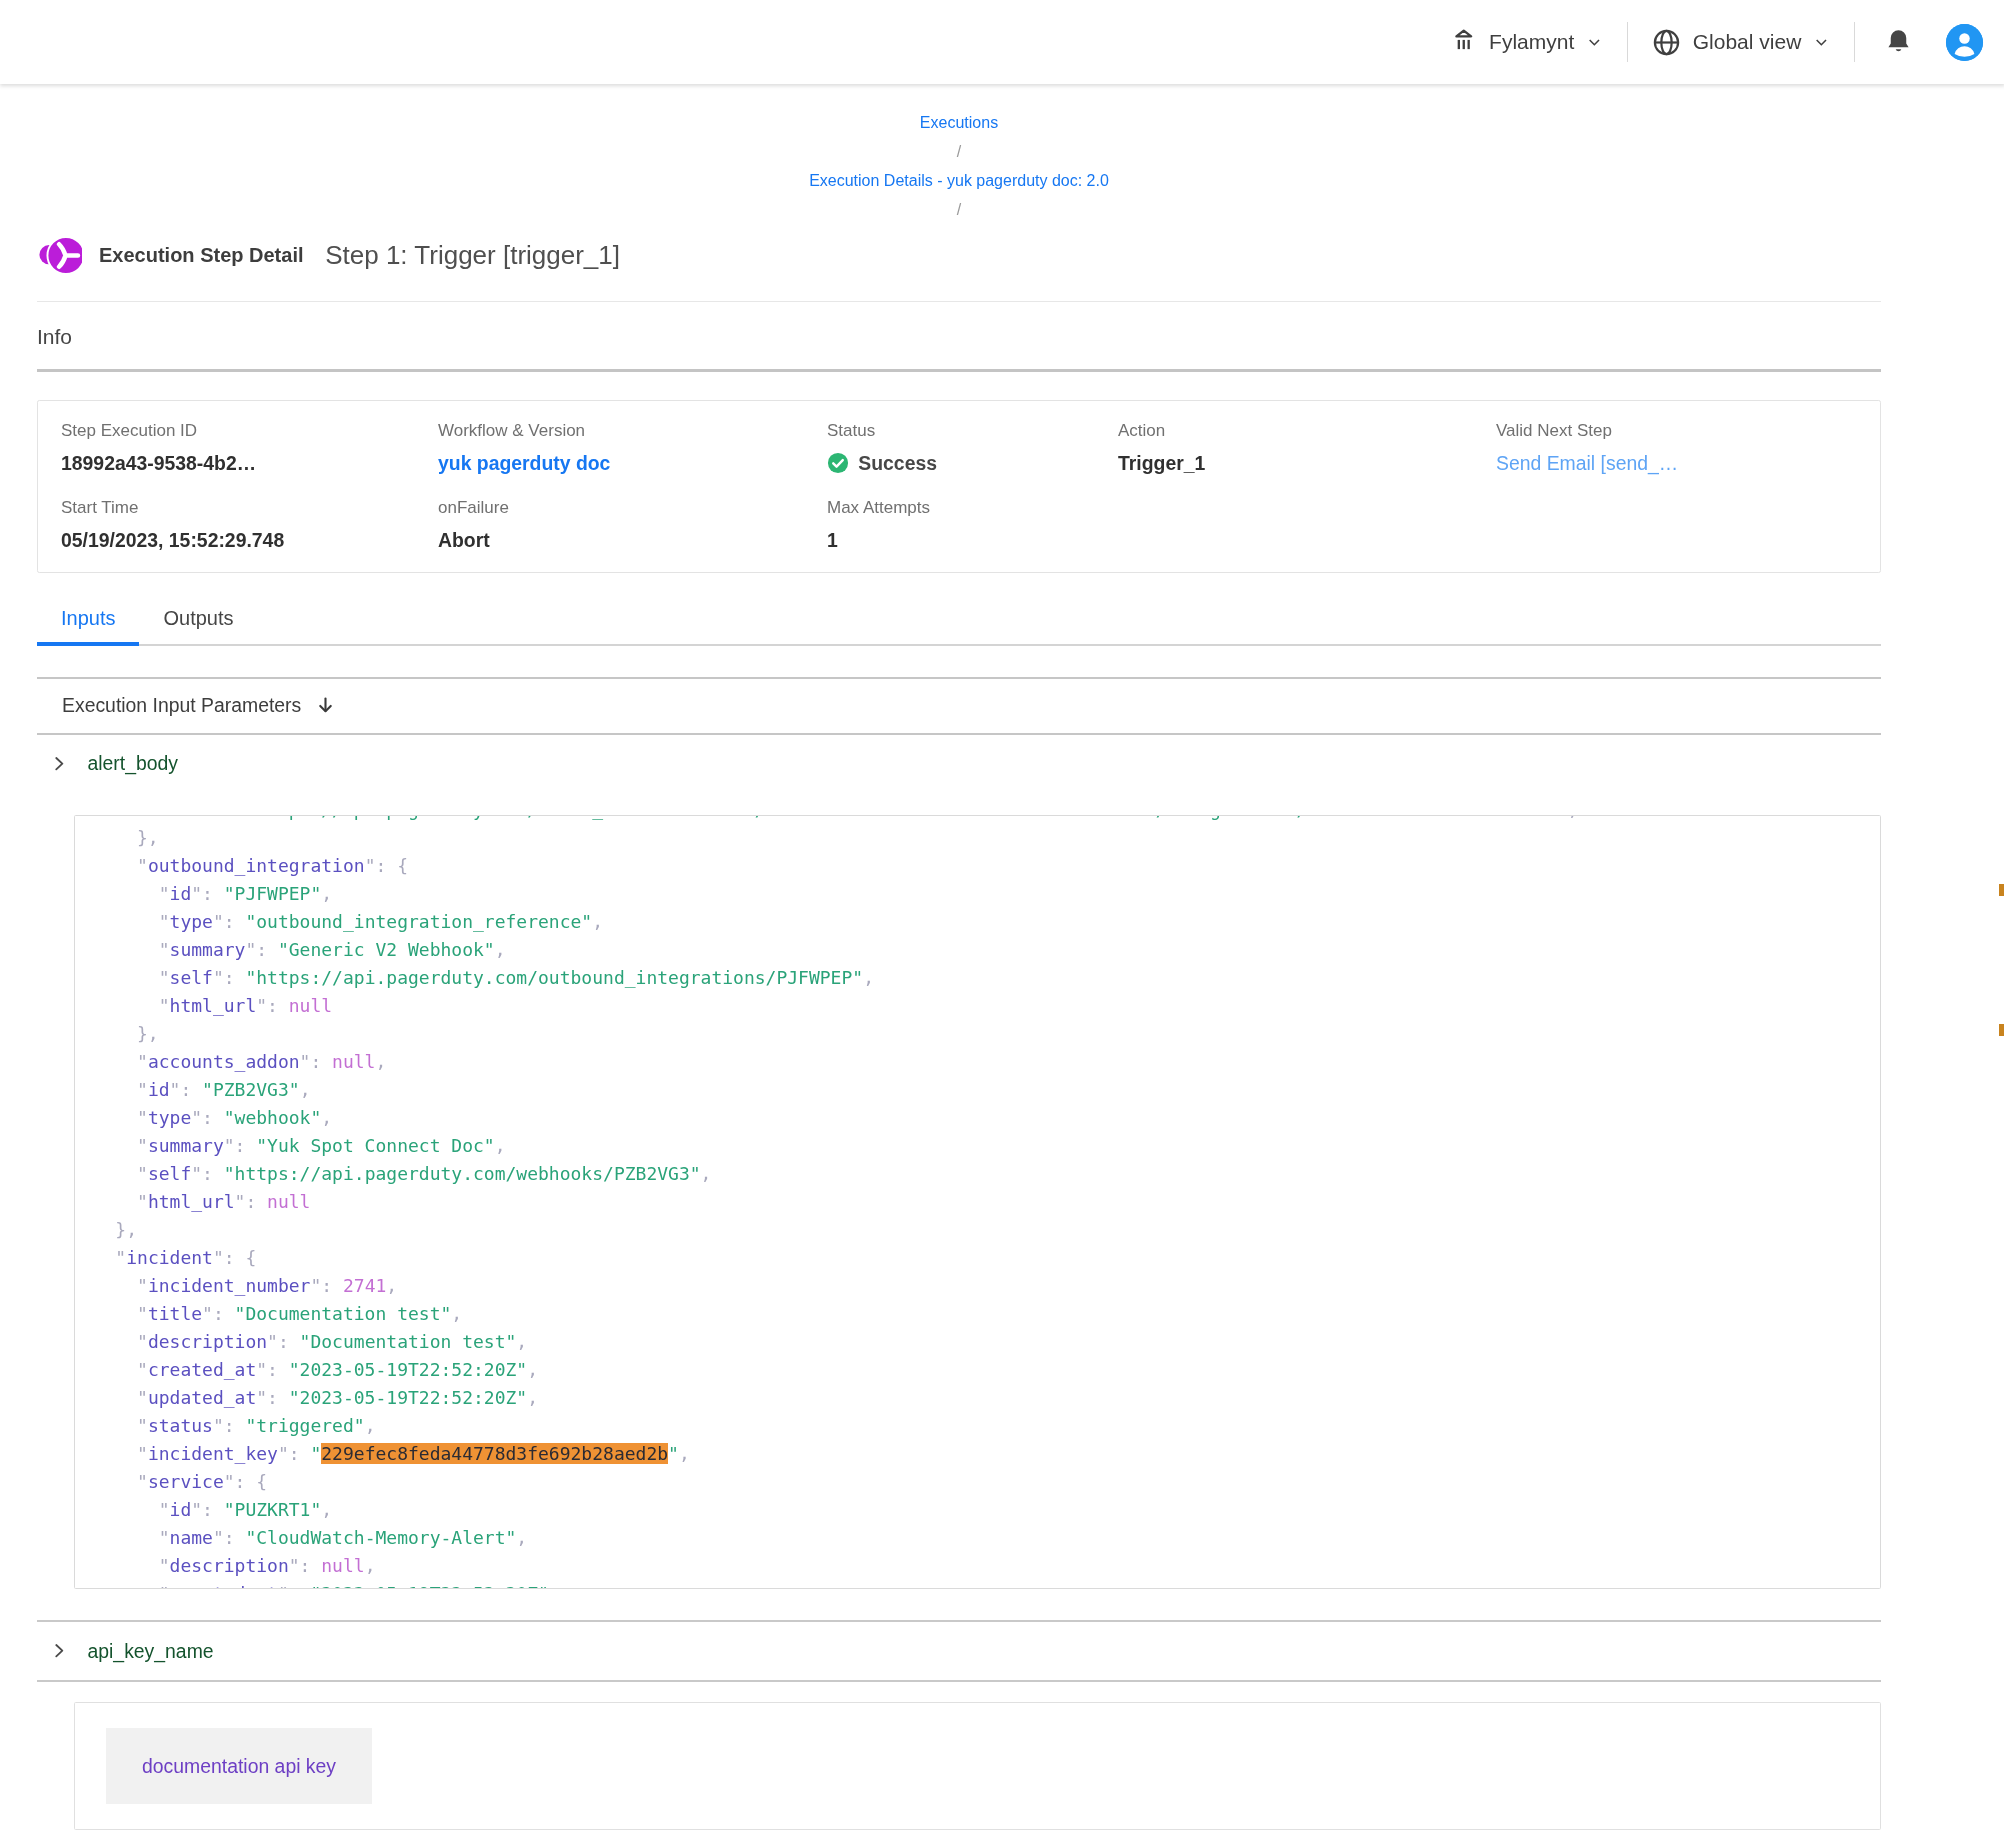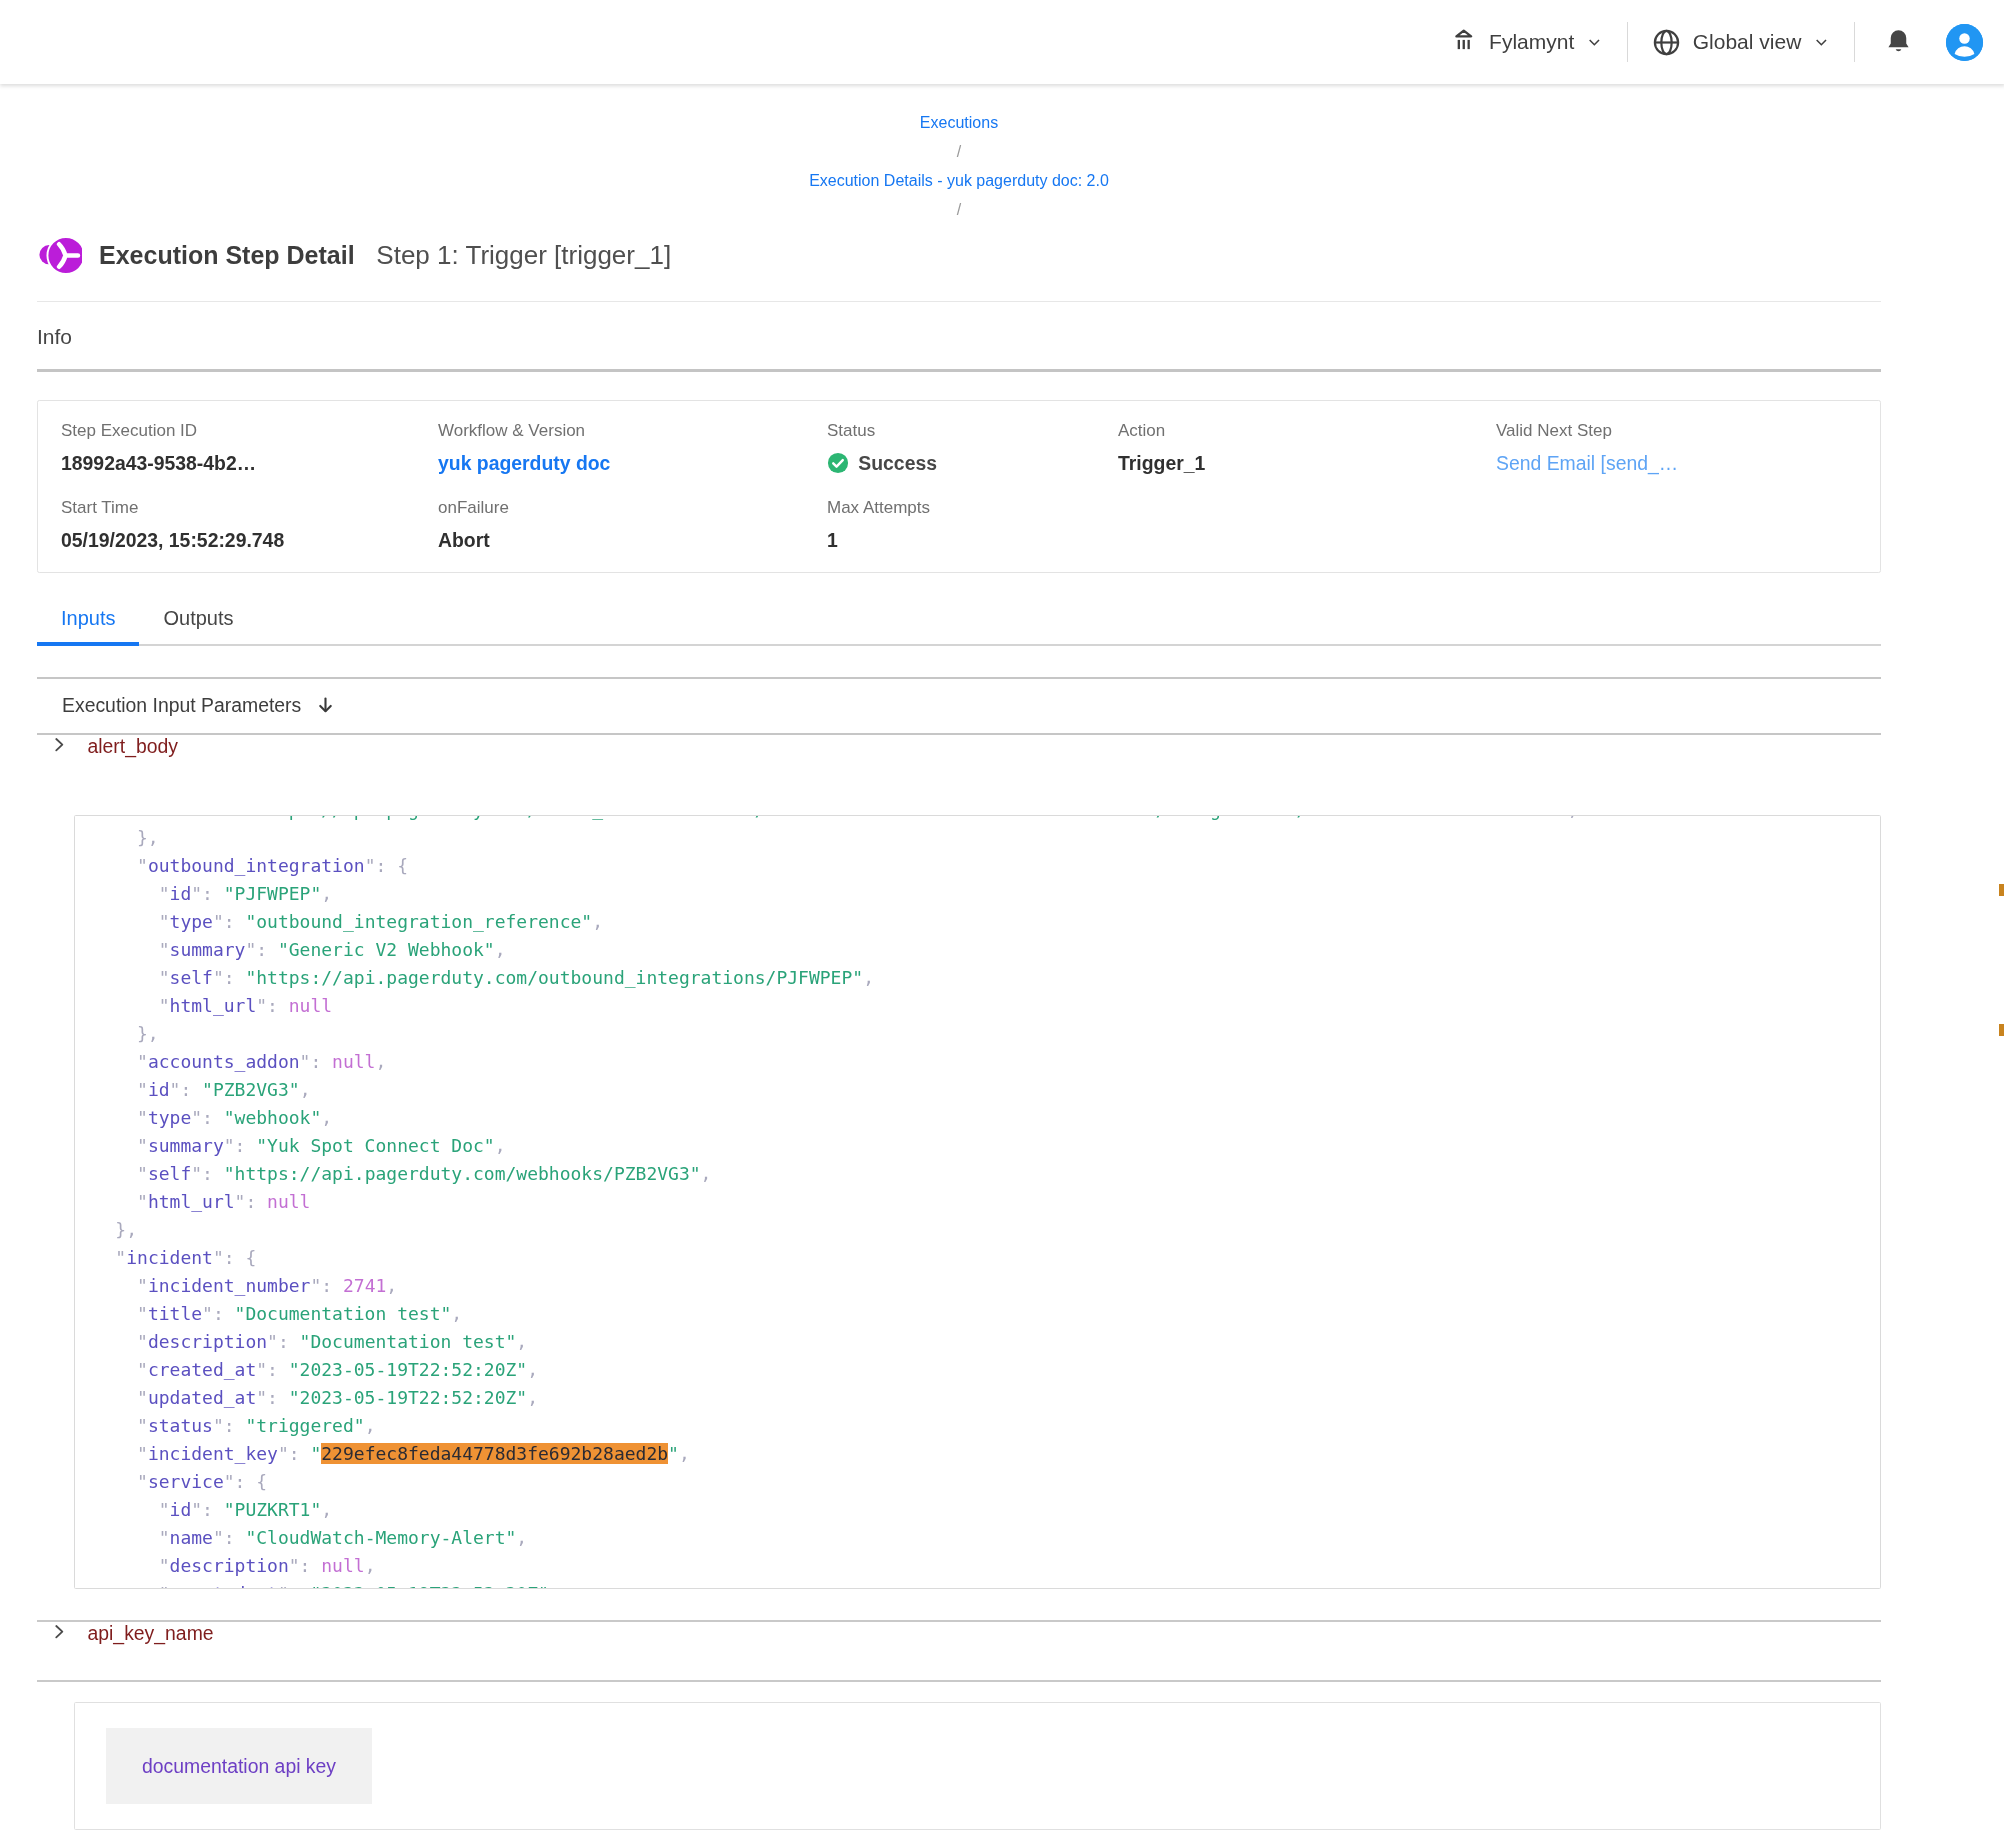--- a/index.html
+++ b/index.html
@@ -14,21 +14,21 @@
   .avatar{width:37px;height:37px;border-radius:50%;background:#2196f3;display:flex;align-items:center;justify-content:center;margin-left:17px;}
 
   
   .content{padding:0 124px 0 37px;}
   .breadcrumb{margin-top:29.5px;font-size:16px;display:flex;gap:11px;align-items:center;flex-direction:column;}
   .breadcrumb a{color:#1677f2;text-decoration:none;cursor:pointer;}
   .breadcrumb .sep{color:#9a9a9a;}
 
   .title-row{margin-top:12.4px;display:flex;align-items:center;justify-content:space-between;height:50px;}
   .title-left{display:flex;align-items:center;gap:17px;}
-  .page-title{font-size:25px;font-weight:700;color:#3d3d3d;}
+  .page-title{font-size:20px;font-weight:700;color:#3d3d3d;}
   .page-subtitle{font-size:26px;font-weight:400;color:#4f4f4f;margin-left:4.7px;}
   .scope-select{width:322px;height:48px;border:0.8px solid #8f8f8f;border-radius:3.9px;background:#fff;
                 display:flex;align-items:center;justify-content:space-between;padding:0 26.4px;cursor:pointer;}
   .scope-select .lbl{font-size:19.4px;color:#3f3f3f;}
   .tri-down{width:0;height:0;border-left:7.8px solid transparent;border-right:7.8px solid transparent;border-top:10px solid #3f3f3f;}
 
   .hr-thin{height:1.6px;background:#e7e7e7;margin-top:20px;}
   .hr{height:2.3px;background:#c9c9c9;border:none;margin:0;}
   .section-heading{margin-top:23px;font-size:21px;color:#454545;}
   .heading-rule{height:2.3px;background:#c4c4c4;margin-top:20px;}
@@ -44,21 +44,21 @@
 
   
   .tabs{margin-top:34px;display:flex;border-bottom:2.3px solid #d4d4d4;}
   .tab{font-size:20px;padding:0 24px 14px;position:relative;color:#454545;cursor:pointer;}
   .tab.active{color:#1677f2;}
   .tab.active::after{content:"";position:absolute;left:0;right:0;bottom:-2.3px;height:3.9px;background:#1677f2;}
 
   
   .params-head{margin-top:31px;border-top:2.3px solid #c6c6c6;border-bottom:2.3px solid #c6c6c6;height:54px;
                display:flex;align-items:center;gap:14px;padding-left:25px;font-size:19.4px;color:#3d3d3d;}
-  .group-row{height:58px;display:flex;gap:18.7px;padding-left:12.4px;font-size:19.4px;color:#7f1d1d;cursor:pointer;}
+  .group-row{height:58px;display:flex;align-items:center;gap:18.7px;padding-left:12.4px;font-size:19.4px;color:#14532d;cursor:pointer;}
 
   
   .code-block{margin:22px 0 31px 37px;border:0.8px solid #dadada;border-radius:1.6px;height:772px;overflow:hidden;background:#fff;}
   .code-pre{margin-top:-20px;padding:0 18.7px;font-family:"DejaVu Sans Mono","Liberation Mono",monospace;
             font-size:18px;line-height:28px;}
   .code-line{white-space:pre;}
   .tok-p{color:#a9a9bd;}
   .tok-k{color:#5b50c0;}
   .tok-s{color:#2aa379;}
   .tok-n{color:#c36fd3;}

